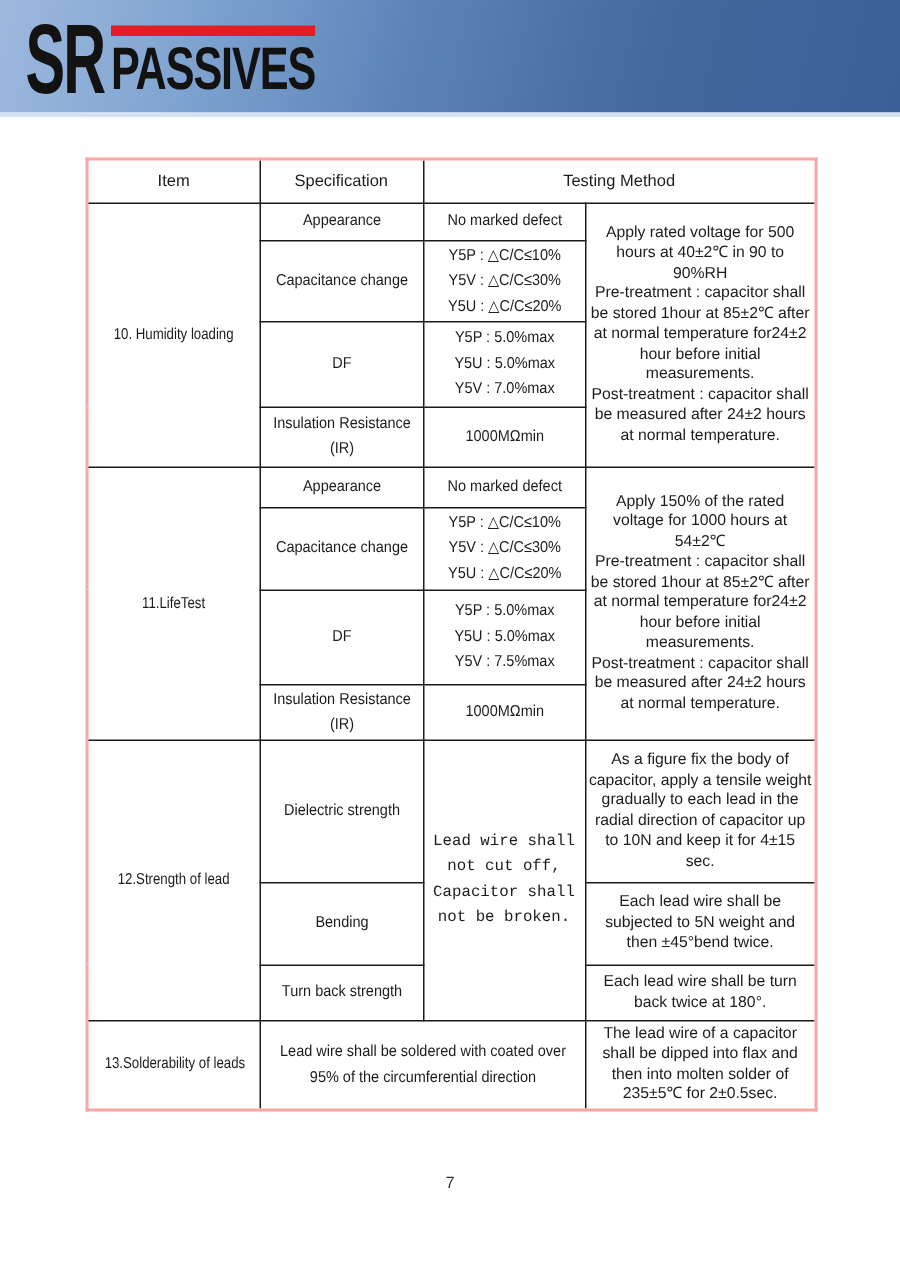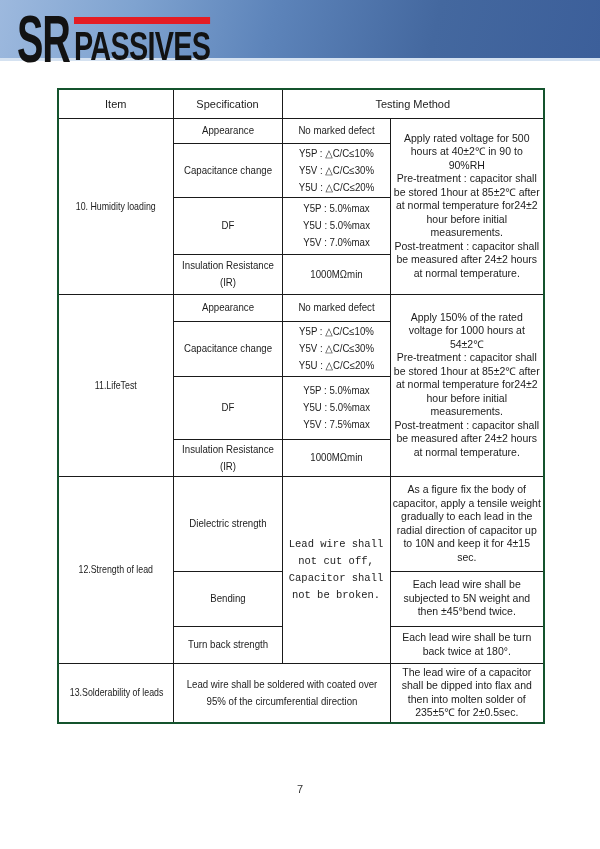--- a/index.html
+++ b/index.html
@@ -9,21 +9,21 @@
     background: #ffffff;
     font-family: "Liberation Sans", sans-serif;
     color: #1c1c1c;
     position: relative;
     overflow: hidden;
   }
 
   
   .banner {
     position: relative;
-    width: 600px; height: 61px;
+    width: 600px; height: 78px;
     background: linear-gradient(103deg, #9db9de 0%, #7fa3d0 22%, #5d84ba 45%, #44689f 72%, #3c5f9a 100%);
     border-bottom: 3px solid #d5e2f1;
   }
   .logo {
     position: absolute; left: 17px; top: 6px;
     display: flex; align-items: flex-end;
   }
   .logo-sr {
     display: inline-block;
     font-size: 66px; font-weight: bold; line-height: 1;
@@ -43,21 +43,21 @@
   }
 
   
   table.spec {
     border-collapse: collapse;
     table-layout: fixed;
     width: 486px;
     margin: 27px 0 0 57px;
     font-size: 10.5px;
   }
-  table.spec { border: 2px solid #14532d; }
+  table.spec { border: 2px solid #fca5a5; }
   table.spec td { border: 1px solid #1a1a1a; text-align: center; vertical-align: middle; padding: 1px 2px; }
   .r-head { height: 29px; }
   .r-head td { font-size: 11px; }
   .rA0 { height: 25px; } .rB0 { height: 53px; } .rC0 { height: 57px; } .rD0 { height: 40px; }
   .rA1 { height: 27px; } .rB1 { height: 55px; } .rC1 { height: 63px; } .rD1 { height: 37px; }
   .rA2 { height: 95px; } .rB2 { height: 55px; } .rC2 { height: 37px; }
   .rS3 { height: 60px; }
 
   .ln { display: block; white-space: nowrap; line-height: 17px; transform: scaleX(0.92); transform-origin: center; }
   .ln-item { transform: scaleX(0.84); }

